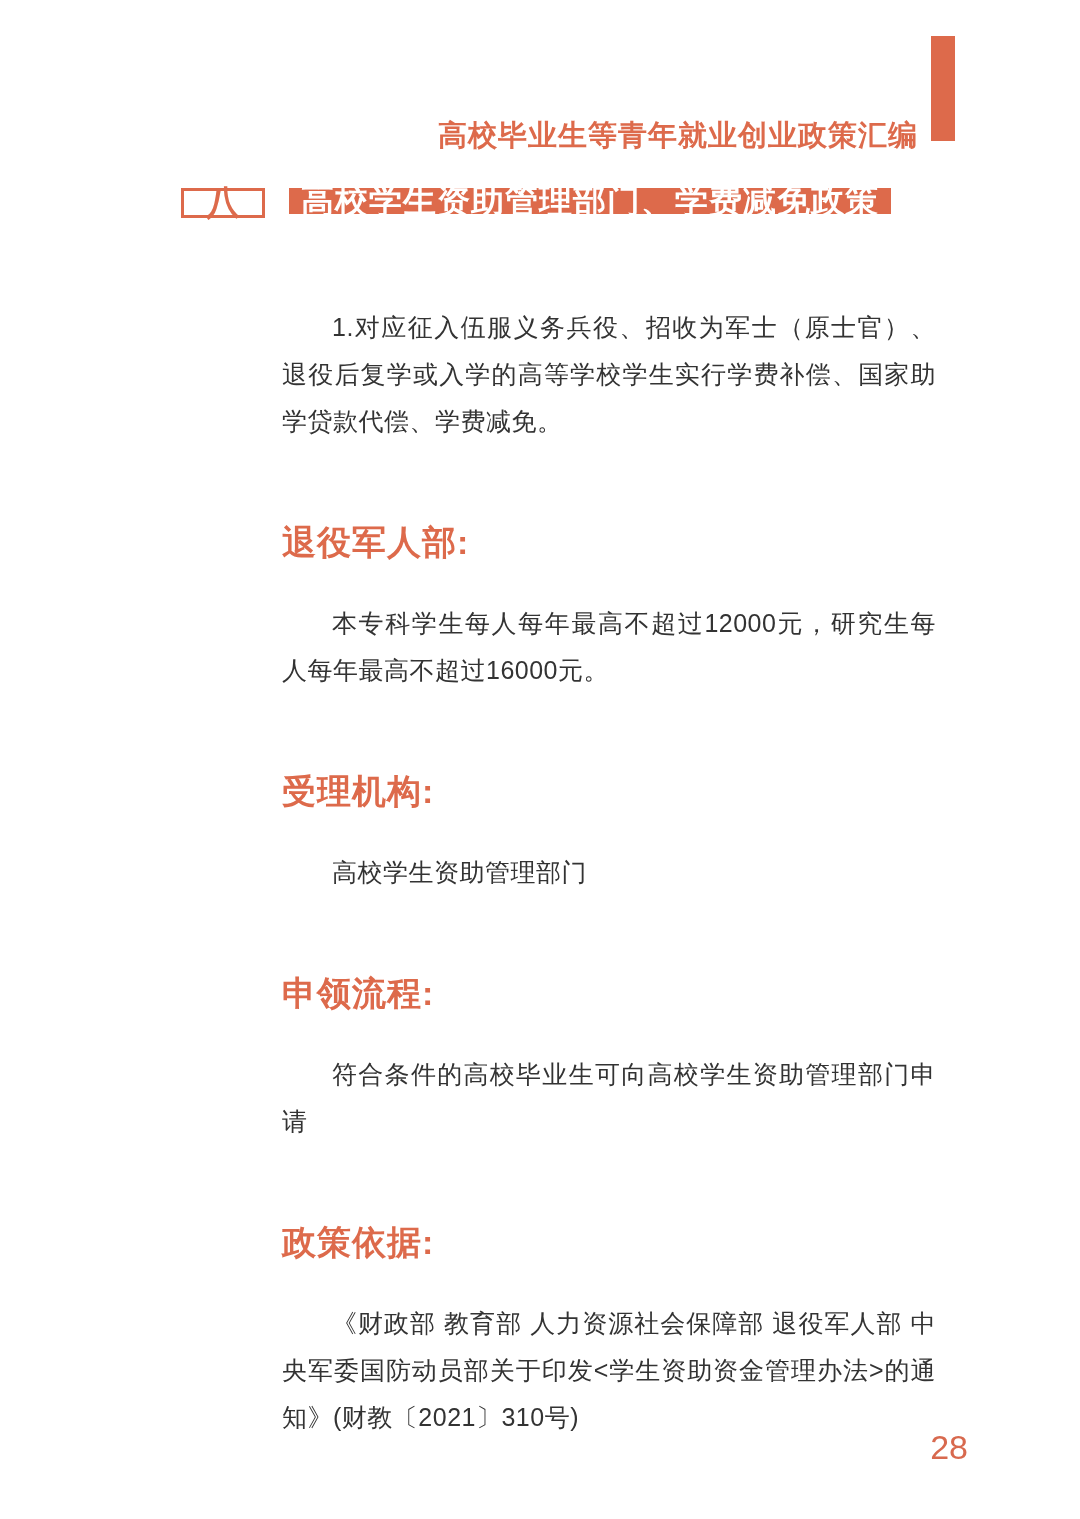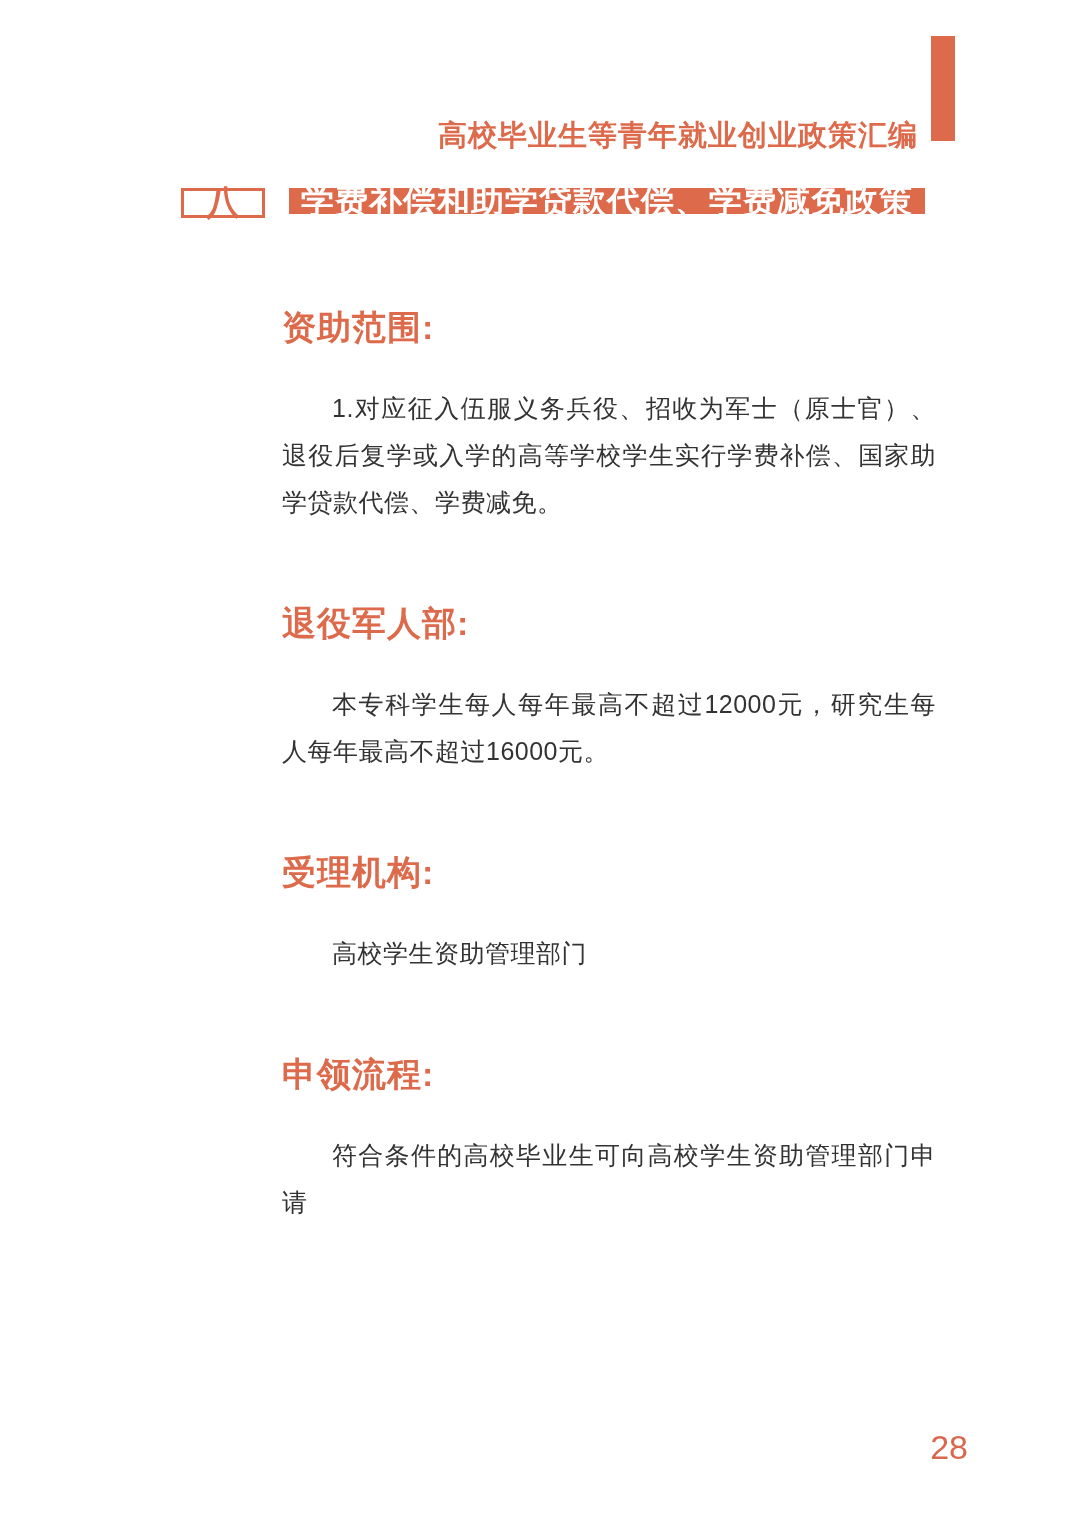--- a/index.html
+++ b/index.html
@@ -114,43 +114,46 @@
 <div class="page">
 
   <div class="doc-header">
     <div class="header-title">高校毕业生等青年就业创业政策汇编</div>
     <div class="header-bar"></div>
   </div>
 
   <div class="band">
     <div class="band-number-box">八</div>
     <div class="band-gap"></div>
-    <div class="band-title">学费补偿和助学贷款代偿、学费减免政策</div>
+    <div class="band-title">高校学生资助管理部门、学费减免政策</div>
   </div>
 
   <div class="content">
 
     <div class="section">
-      <div class="section-heading">资助范围:</div>
       <p class="para">1.对应征入伍服义务兵役、招收为军士（原士官）、退役后复学或入学的高等学校学生实行学费补偿、国家助学贷款代偿、学费减免。</p>
     </div>
 
     <div class="section">
       <div class="section-heading">退役军人部:</div>
       <p class="para">本专科学生每人每年最高不超过12000元，研究生每人每年最高不超过16000元。</p>
     </div>
 
     <div class="section">
       <div class="section-heading">受理机构:</div>
       <p class="para">高校学生资助管理部门</p>
     </div>
 
     <div class="section">
       <div class="section-heading">申领流程:</div>
       <p class="para">符合条件的高校毕业生可向高校学生资助管理部门申请</p>
     </div>
 
+    <div class="section">
+      <div class="section-heading">政策依据:</div>
+      <p class="para">《财政部 教育部 人力资源社会保障部 退役军人部 中央军委国防动员部关于印发&lt;学生资助资金管理办法&gt;的通知》(财教〔2021〕310号)</p>
+    </div>
 
   </div>
 
   <div class="page-number">28</div>
 
 </div>
 
 </body></html>

